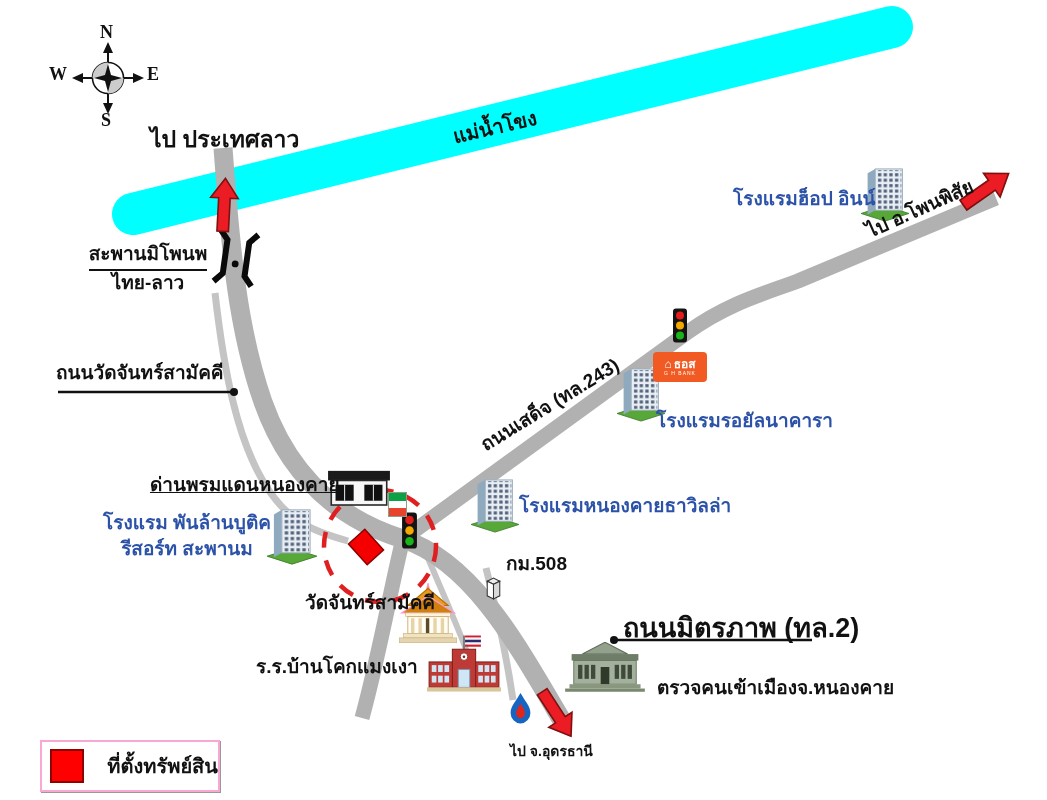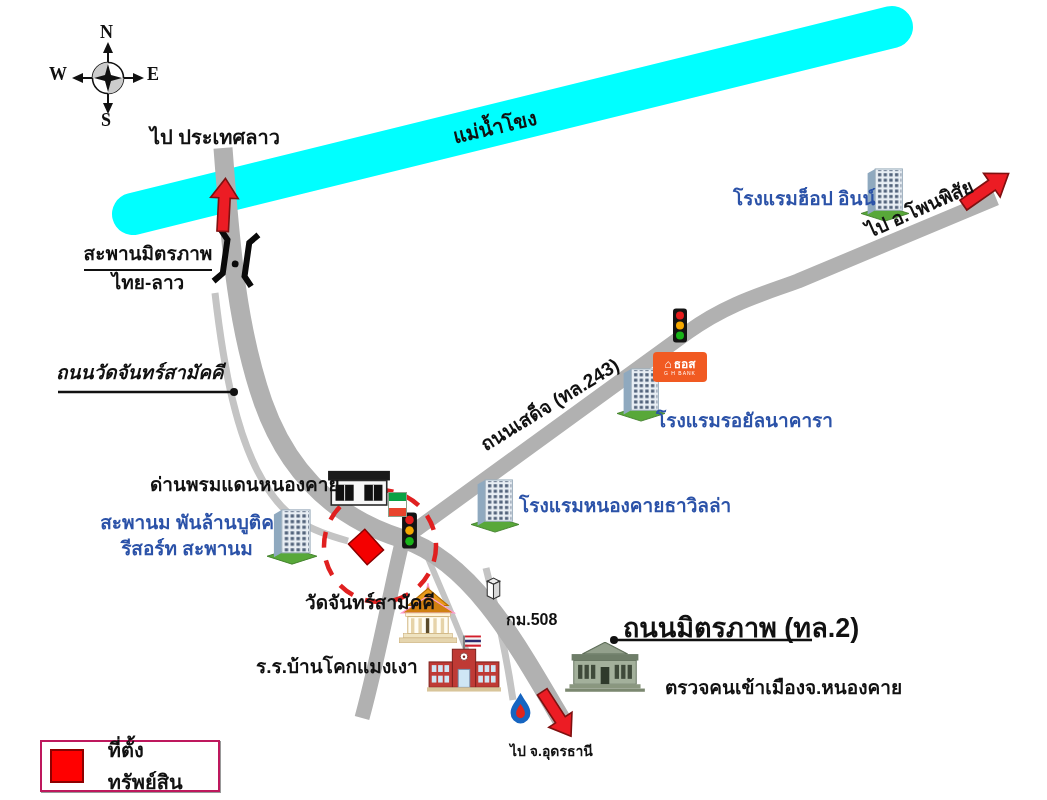--- a/index.html
+++ b/index.html
@@ -17,21 +17,21 @@
   .ghbadge{position:absolute;left:653px;top:352px;width:54px;height:30px;background:#f15a22;border-radius:4px;
            color:#fff;display:flex;flex-direction:column;align-items:center;justify-content:center;line-height:1;}
   .ghbadge .row1{font-size:12px;font-weight:bold;display:flex;align-items:center;gap:2px;}
   .ghbadge .row2{font-size:5px;letter-spacing:1px;margin-top:1px;}
   .sevensign{position:absolute;left:388px;top:492px;width:17px;height:23px;background:#fff;
              border:1.5px solid #8aa08a;display:flex;flex-direction:column;}
   .sevensign .s1{flex:1;background:#0aa245;}
   .sevensign .s2{flex:1;background:#ffffff;}
   .sevensign .s3{flex:1;background:#e8442d;}
   .legend{position:absolute;left:40px;top:740px;width:176px;height:48px;background:#fff;
-          border:2px solid #be185d;box-shadow:1px 1px 0 #999;display:flex;align-items:center;gap:24px;}
+          border:2px solid #f9a8d4;box-shadow:1px 1px 0 #999;display:flex;align-items:center;gap:18px;justify-content:space-between;}
   .legend .swatch{width:30px;height:30px;background:#ff0000;border:2px solid #8f0000;margin-left:8px;}
   .legend .txt{font-weight:bold;font-size:20px;color:#111;}
 </style>
 </head>
 <body>
 
 <div class="stage">
 
   <svg class="maplayer" viewBox="0 0 1047 800">
     <defs>
@@ -190,57 +190,57 @@
       <path d="M0,15.5 A15.5,15.5 0 0 0 15.5,0 L0,0 Z" fill="#cccccc"></path>
       <polygon points="0,-14 3,-3 14,0 3,3 0,14 -3,3 -14,0 -3,-3" fill="#111"></polygon>
     </g>
   </svg>
 
   <span class="compass-letter" style="left:100px;top:22px;">N</span>
   <span class="compass-letter" style="left:49px;top:64px;">W</span>
   <span class="compass-letter" style="left:147px;top:64px;">E</span>
   <span class="compass-letter" style="left:101px;top:110px;">S</span>
 
-  <div class="lbl" style="left:150px;top:124px;font-size:20px;">ไป ประเทศลาว</div>
+  <div class="lbl" style="left:150px;top:124px;font-size:23px;">ไป ประเทศลาว</div>
 
   <div class="lbl center rot" style="left:440px;top:114px;width:110px;font-size:20px;transform:rotate(-13deg);">แม่น้ำโขง</div>
 
   <div class="bridge-label" style="left:72px;top:242px;">
-    <span class="l1">สะพานมิตรภาพ</span><br>
+    <span class="l1">สะพานมิโพนพ</span><br>
     <span>ไทย-ลาว</span>
   </div>
 
-  <div class="lbl" style="left:56px;top:360px;font-style:italic;">ถนนวัดจันทร์สามัคคี</div>
+  <div class="lbl" style="left:56px;top:360px;">ถนนวัดจันทร์สามัคคี</div>
 
   <div class="lbl blue" style="left:733px;top:186px;">โรงแรมฮ็อป อินน์</div>
 
   <div class="lbl center rot" style="left:845px;top:196px;width:150px;transform:rotate(-24deg);">ไป อ.โพนพิสัย</div>
 
   <div class="lbl center rot" style="left:455px;top:392px;width:190px;transform:rotate(-31.5deg);">ถนนเสด็จ (ทล.243)</div>
 
   <div class="lbl blue" style="left:656px;top:408px;">โรงแรมรอยัลนาคารา</div>
 
-  <div class="lbl" style="left:150px;top:472px;">ด่านพรมแดนหนองคาย</div>
+  <div class="lbl" style="left:150px;top:472px;text-decoration:underline;">ด่านพรมแดนหนองคาย</div>
 
   <div class="lbl blue center" style="left:92px;top:510px;width:190px;white-space:normal;">
-    <span>สะพานม พันล้านบูติค</span><br>
+    <span>โรงแรม พันล้านบูติค</span><br>
     <span>รีสอร์ท สะพานม</span>
   </div>
 
   <div class="lbl blue" style="left:519px;top:493px;">โรงแรมหนองคายธาวิลล่า</div>
 
-  <div class="lbl" style="left:506px;top:609px;font-size:16px;">กม.508</div>
+  <div class="lbl" style="left:506px;top:551px;font-size:19px;">กม.508</div>
 
   <div class="lbl" style="left:623px;top:610px;font-size:27px;">ถนนมิตรภาพ (ทล.2)</div>
 
   <div class="lbl" style="left:260px;top:590px;margin-left:45px;">วัดจันทร์สามัคคี</div>
 
   <div class="lbl" style="left:256px;top:654px;">ร.ร.บ้านโคกแมงเงา</div>
 
-  <div class="lbl" style="left:657px;top:675px;margin-left:8px;">ตรวจคนเข้าเมืองจ.หนองคาย</div>
+  <div class="lbl" style="left:657px;top:675px;">ตรวจคนเข้าเมืองจ.หนองคาย</div>
 
   <div class="lbl" style="left:510px;top:742px;font-size:14px;">ไป จ.อุดรธานี</div>
 
   <div class="ghbadge">
     <div class="row1">
         <span>⌂</span>
         <span>ธอส</span>
       </div>
     <div class="row2">G H BANK</div>
   </div>

